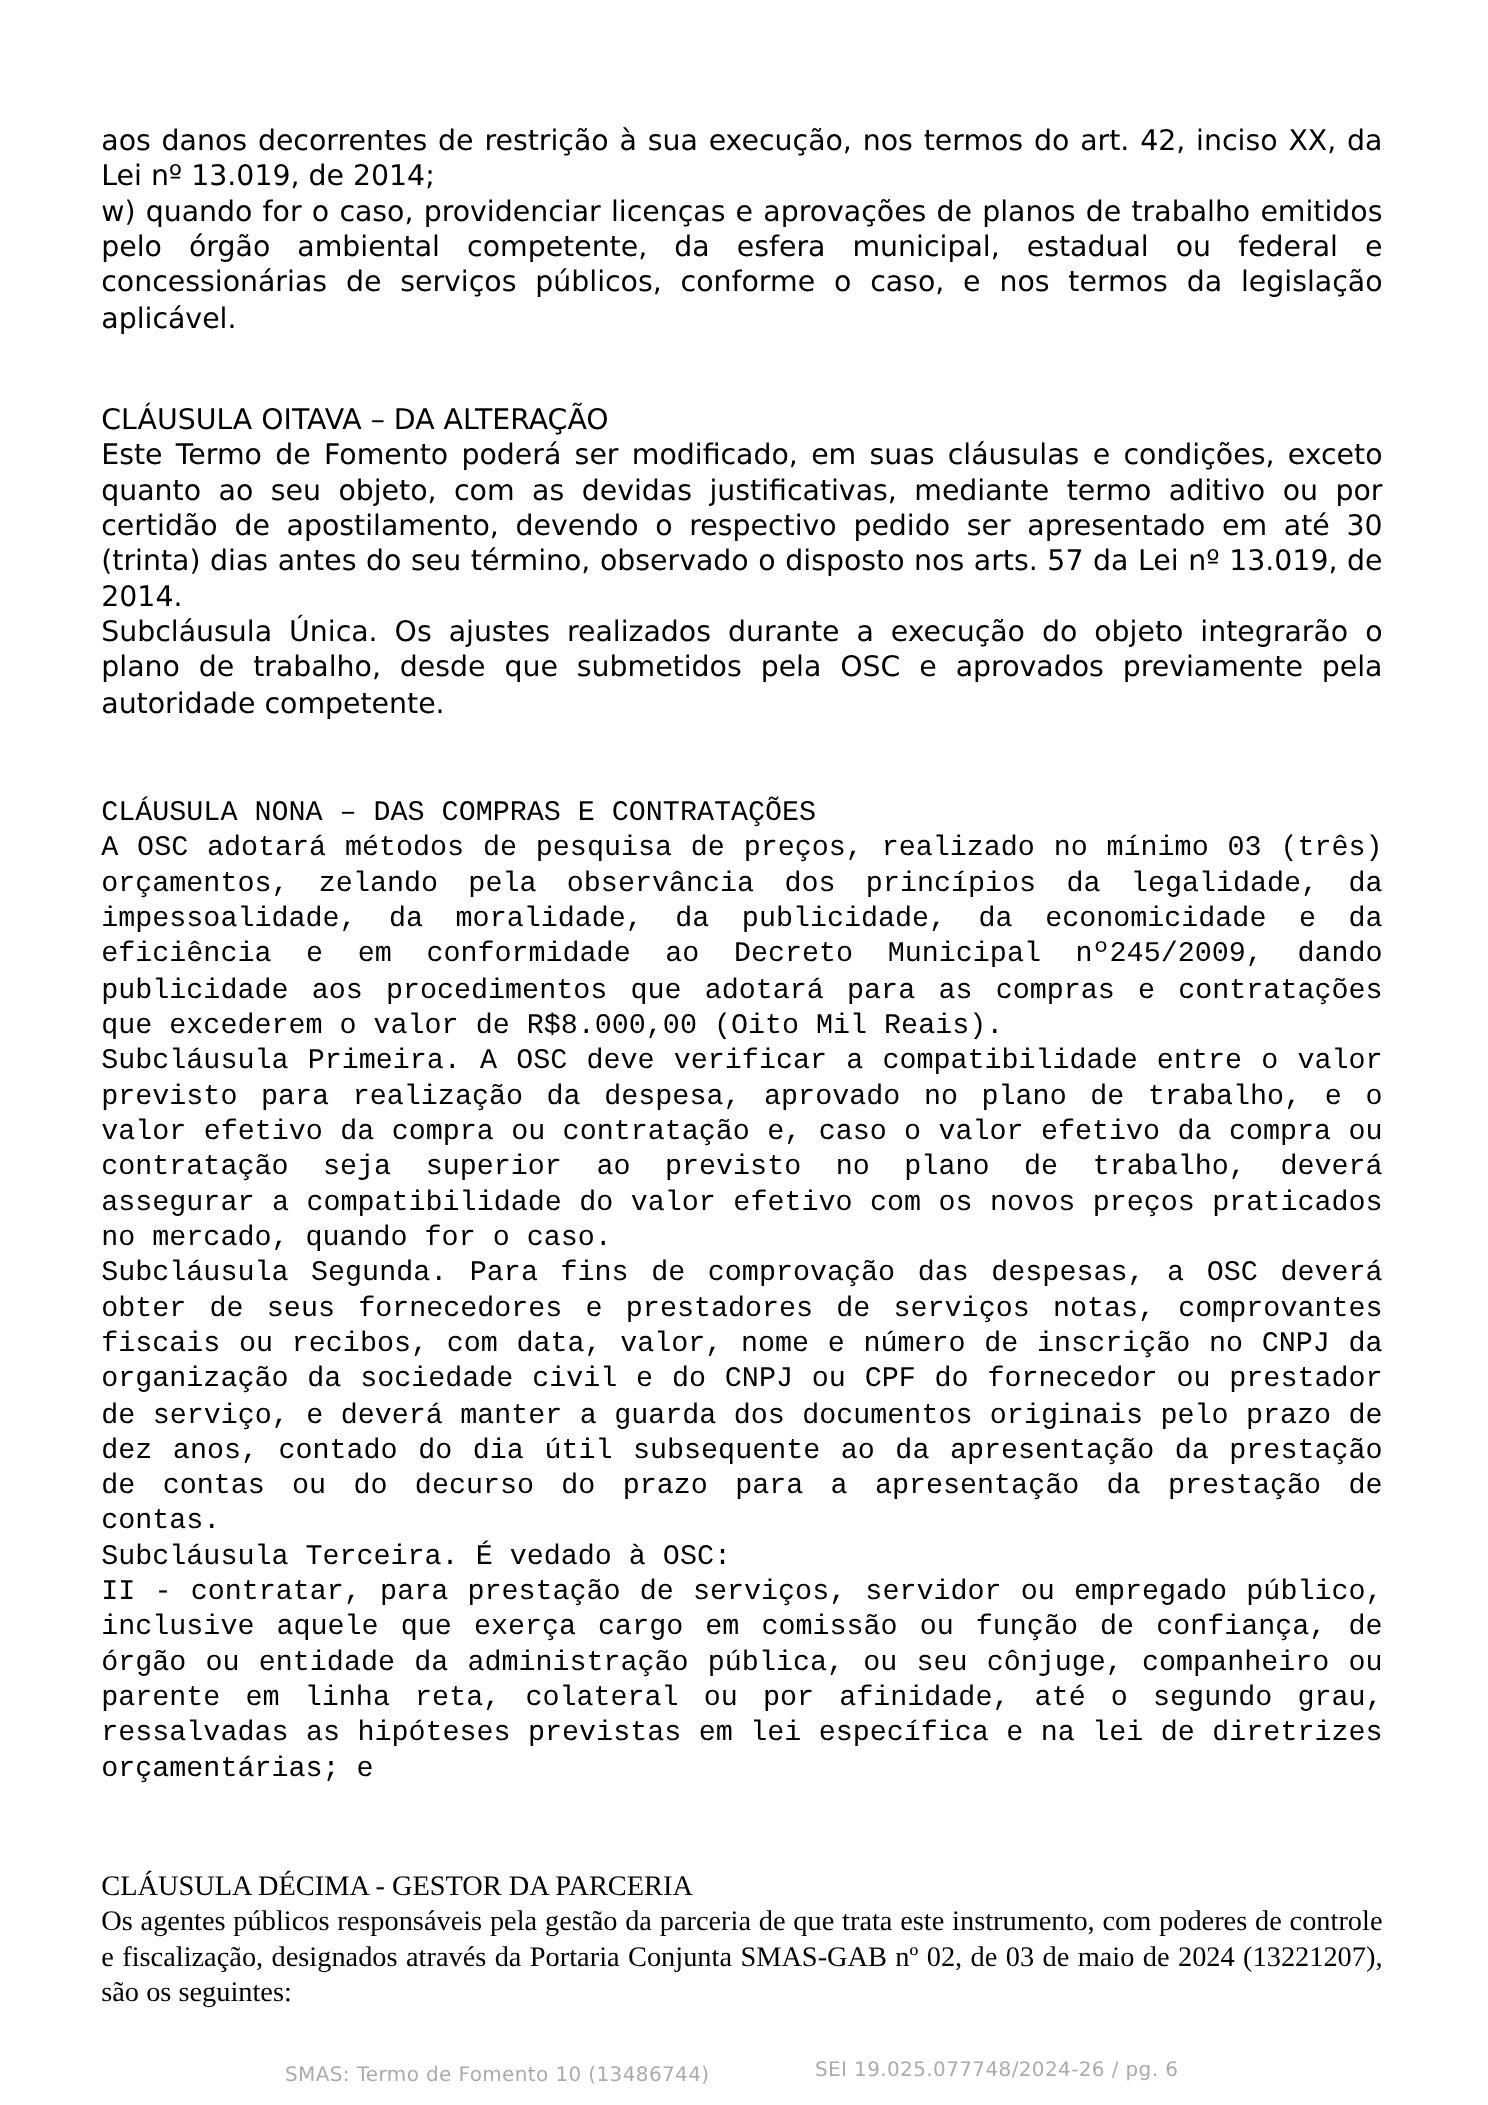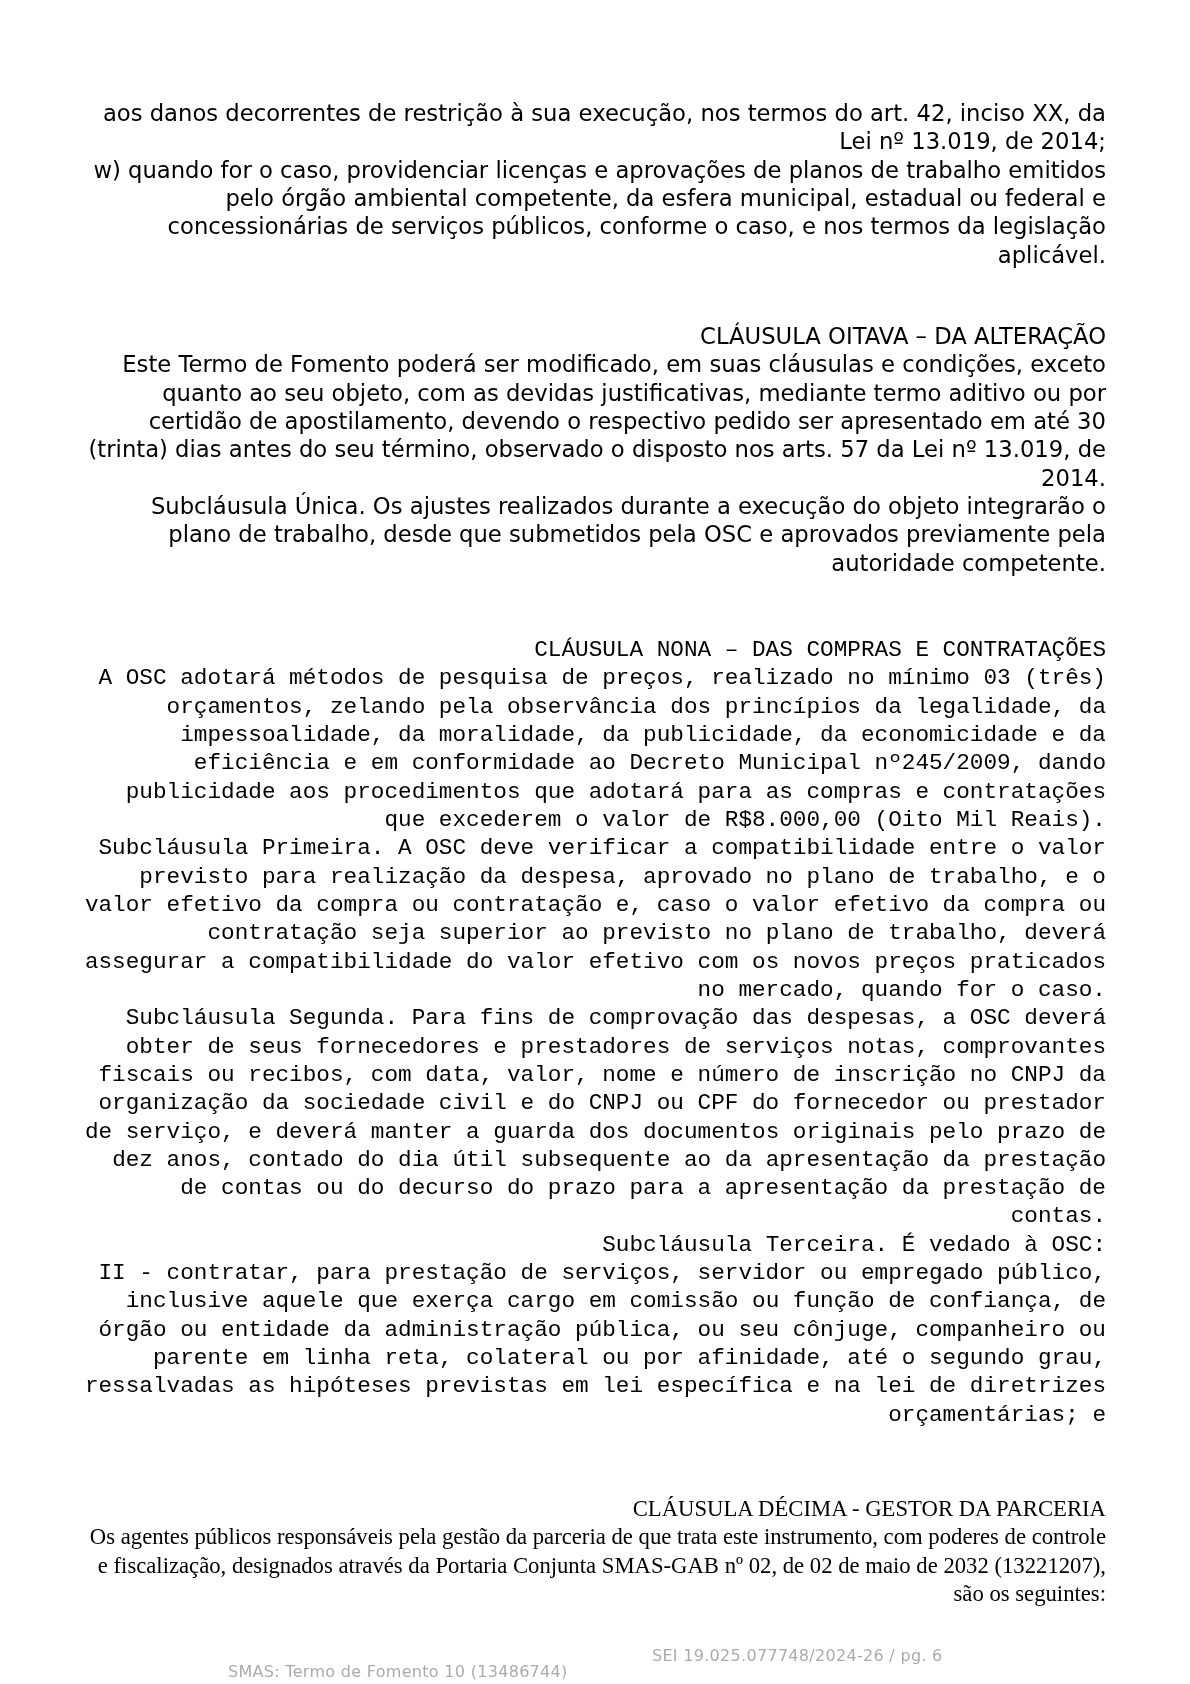--- a/index.html
+++ b/index.html
@@ -15,40 +15,40 @@
   .page-content {
     position: absolute;
     left: 81px;
     top: 59px;
     width: 1025px;
     font-size: 22.7px;
     line-height: 28.33px;
     text-align: justify;
     margin-top: 40px;
   }
-  .page-content p { margin: 0; padding: 0; text-align: right; }
+  .page-content p { margin: 0; padding: 0; }
   .clause-heading {
     text-align: left;
     white-space: nowrap;
   }
   .clause-oitava { margin-top: 53px; }
   .clause-nona   { margin-top: 59px; font-family: Liberation Mono, monospace; }
   .clause-decima { margin-top: 66px; font-family: Liberation Serif, serif; }
   .page-footer {
     position: absolute;
     left: 0;
     top: 1646px;
     width: 1190px;
     height: 24px;
     font-size: 16px;
     line-height: 20px;
     color: #ababab;
     letter-spacing: 0.3px;
   }
-  .footer-doc-label { position: absolute; left: 228px; top: 16px; white-space: nowrap; }
+  .footer-doc-label { position: absolute; left: 228px; top: 4px; white-space: nowrap; }
   .footer-sei-ref   { position: absolute; left: 652px; top: 0; white-space: nowrap; }
 </style>
 </head>
 <body>
 
 <div class="page-content">
 
   <p>aos danos decorrentes de restrição à sua execução, nos termos do art. 42, inciso XX, da Lei nº 13.019, de 2014;</p>
   <p>w) quando for o caso, providenciar licenças e aprovações de planos de trabalho emitidos pelo órgão ambiental competente, da esfera municipal, estadual ou federal e concessionárias de serviços públicos, conforme o caso, e nos termos da legislação aplicável.</p>
 
@@ -62,21 +62,21 @@
     <p class="clause-heading">CLÁUSULA NONA – DAS COMPRAS E CONTRATAÇÕES</p>
     <p>A OSC adotará métodos de pesquisa de preços, realizado no mínimo 03 (três) orçamentos, zelando pela observância dos princípios da legalidade, da impessoalidade, da moralidade, da publicidade, da economicidade e da eficiência e em conformidade ao Decreto Municipal nº245/2009, dando publicidade aos procedimentos que adotará para as compras e contratações que excederem o valor de R$8.000,00 (Oito Mil Reais).</p>
     <p>Subcláusula Primeira. A OSC deve verificar a compatibilidade entre o valor previsto para realização da despesa, aprovado no plano de trabalho, e o valor efetivo da compra ou contratação e, caso o valor efetivo da compra ou contratação seja superior ao previsto no plano de trabalho, deverá assegurar a compatibilidade do valor efetivo com os novos preços praticados no mercado, quando for o caso.</p>
     <p>Subcláusula Segunda. Para fins de comprovação das despesas, a OSC deverá obter de seus fornecedores e prestadores de serviços notas, comprovantes fiscais ou recibos, com data, valor, nome e número de inscrição no CNPJ da organização da sociedade civil e do CNPJ ou CPF do fornecedor ou prestador de serviço, e deverá manter a guarda dos documentos originais pelo prazo de dez anos, contado do dia útil subsequente ao da apresentação da prestação de contas ou do decurso do prazo para a apresentação da prestação de contas.</p>
     <p>Subcláusula Terceira. É vedado à OSC:</p>
     <p>II - contratar, para prestação de serviços, servidor ou empregado público, inclusive aquele que exerça cargo em comissão ou função de confiança, de órgão ou entidade da administração pública, ou seu cônjuge, companheiro ou parente em linha reta, colateral ou por afinidade, até o segundo grau, ressalvadas as hipóteses previstas em lei específica e na lei de diretrizes orçamentárias; e</p>
   </section>
 
   <section class="clause clause-decima">
     <p class="clause-heading">CLÁUSULA DÉCIMA - GESTOR DA PARCERIA</p>
-    <p>Os agentes públicos responsáveis pela gestão da parceria de que trata este instrumento, com poderes de controle e fiscalização, designados através da Portaria Conjunta SMAS-GAB nº 02, de 02 de maio de 2032 (13221207), são os seguintes:</p>
+    <p>Os agentes públicos responsáveis pela gestão da parceria de que trata este instrumento, com poderes de controle e fiscalização, designados através da Portaria Conjunta SMAS-GAB nº 02, de 03 de maio de 2024 (13221207), são os seguintes:</p>
   </section>
 
 </div>
 
 <div class="page-footer">
   <span class="footer-doc-label">SMAS: Termo de Fomento 10 (13486744)</span>
   <span class="footer-sei-ref">SEI 19.025.077748/2024-26 / pg. 6</span>
 </div>
 
 </body></html>

